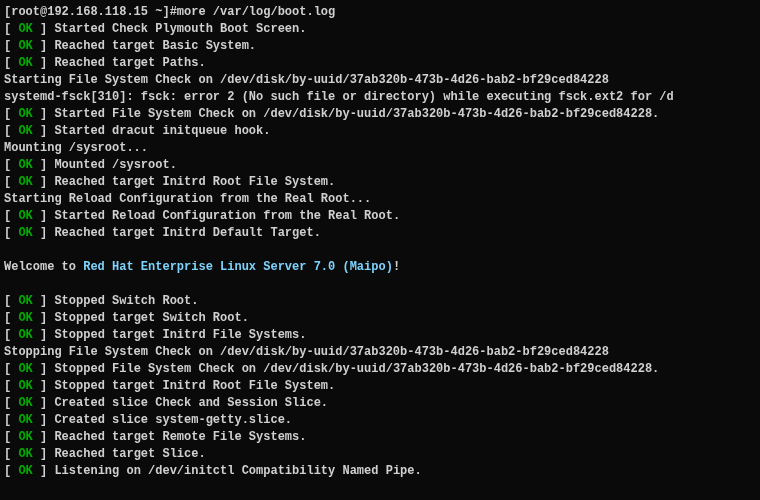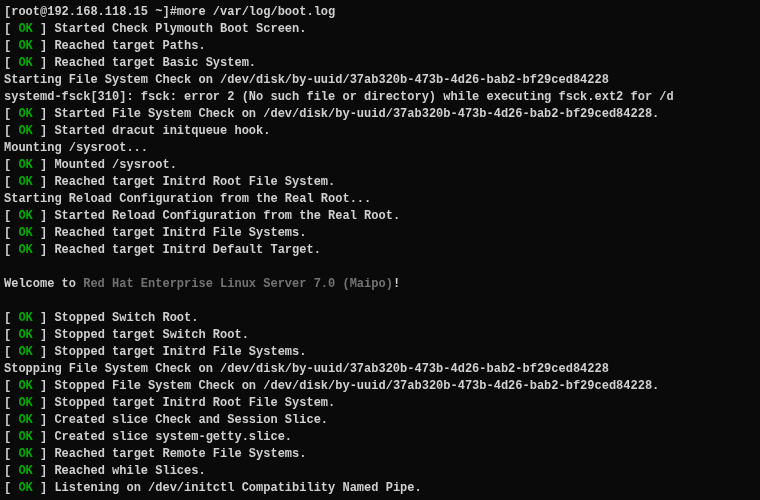--- a/index.html
+++ b/index.html
@@ -24,49 +24,48 @@
       font-weight: bold;
     }
     .bracket {
       color: #d0d0d0;
     }
     .ok {
       color: #00aa00;
       margin-top: 32px;
     }
     .orange {
-      color: #737373;
+      color: #7dd3fc;
     }
   </style>
 </head>
 <body>
 
 <div class="line">[root@192.168.118.15 ~]#more /var/log/boot.log</div>
 <div id="log-container">
     <div class="line"><span class="bracket">[  </span><span class="ok">OK</span><span class="bracket">  ] </span><span>Started Check Plymouth Boot Screen.</span></div>
+    <div class="line"><span class="bracket">[  </span><span class="ok">OK</span><span class="bracket">  ] </span><span>Reached target Basic System.</span></div>
     <div class="line"><span class="bracket">[  </span><span class="ok">OK</span><span class="bracket">  ] </span><span>Reached target Paths.</span></div>
-    <div class="line"><span class="bracket">[  </span><span class="ok">OK</span><span class="bracket">  ] </span><span>Reached target Basic System.</span></div>
     <div class="line"><span>         Starting File System Check on /dev/disk/by-uuid/37ab320b-473b-4d26-bab2-bf29ced84228</span></div>
     <div class="line"><span>systemd-fsck[310]: fsck: error 2 (No such file or directory) while executing fsck.ext2 for /d</span></div>
     <div class="line"><span class="bracket">[  </span><span class="ok">OK</span><span class="bracket">  ] </span><span>Started File System Check on /dev/disk/by-uuid/37ab320b-473b-4d26-bab2-bf29ced84228.</span></div>
     <div class="line"><span class="bracket">[  </span><span class="ok">OK</span><span class="bracket">  ] </span><span>Started dracut initqueue hook.</span></div>
     <div class="line"><span>         Mounting /sysroot...</span></div>
     <div class="line"><span class="bracket">[  </span><span class="ok">OK</span><span class="bracket">  ] </span><span>Mounted /sysroot.</span></div>
     <div class="line"><span class="bracket">[  </span><span class="ok">OK</span><span class="bracket">  ] </span><span>Reached target Initrd Root File System.</span></div>
     <div class="line"><span>         Starting Reload Configuration from the Real Root...</span></div>
     <div class="line"><span class="bracket">[  </span><span class="ok">OK</span><span class="bracket">  ] </span><span>Started Reload Configuration from the Real Root.</span></div>
-    <div class="line"><span class="bracket">[  </span><span class="ok">OK</span><span class="bracket">  ] </span><span>Reached target Initrd File Systems.</span></div>
     <div class="line"><span class="bracket">[  </span><span class="ok">OK</span><span class="bracket">  ] </span><span>Reached target Initrd Default Target.</span></div>
     <div class="line">&nbsp;</div>
     <div class="line"><span>Welcome to </span><span class="orange">Red Hat Enterprise Linux Server 7.0 (Maipo)</span><span>!</span></div>
     <div class="line">&nbsp;</div>
     <div class="line"><span class="bracket">[  </span><span class="ok">OK</span><span class="bracket">  ] </span><span>Stopped Switch Root.</span></div>
     <div class="line"><span class="bracket">[  </span><span class="ok">OK</span><span class="bracket">  ] </span><span>Stopped target Switch Root.</span></div>
     <div class="line"><span class="bracket">[  </span><span class="ok">OK</span><span class="bracket">  ] </span><span>Stopped target Initrd File Systems.</span></div>
     <div class="line"><span>         Stopping File System Check on /dev/disk/by-uuid/37ab320b-473b-4d26-bab2-bf29ced84228</span></div>
     <div class="line"><span class="bracket">[  </span><span class="ok">OK</span><span class="bracket">  ] </span><span>Stopped File System Check on /dev/disk/by-uuid/37ab320b-473b-4d26-bab2-bf29ced84228.</span></div>
     <div class="line"><span class="bracket">[  </span><span class="ok">OK</span><span class="bracket">  ] </span><span>Stopped target Initrd Root File System.</span></div>
     <div class="line"><span class="bracket">[  </span><span class="ok">OK</span><span class="bracket">  ] </span><span>Created slice Check and Session Slice.</span></div>
     <div class="line"><span class="bracket">[  </span><span class="ok">OK</span><span class="bracket">  ] </span><span>Created slice system-getty.slice.</span></div>
     <div class="line"><span class="bracket">[  </span><span class="ok">OK</span><span class="bracket">  ] </span><span>Reached target Remote File Systems.</span></div>
-    <div class="line"><span class="bracket">[  </span><span class="ok">OK</span><span class="bracket">  ] </span><span>Reached while Slices.</span></div>
+    <div class="line"><span class="bracket">[  </span><span class="ok">OK</span><span class="bracket">  ] </span><span>Reached target Slice.</span></div>
     <div class="line"><span class="bracket">[  </span><span class="ok">OK</span><span class="bracket">  ] </span><span>Listening on /dev/initctl Compatibility Named Pipe.</span></div>
   </div>
 
 </body></html>

